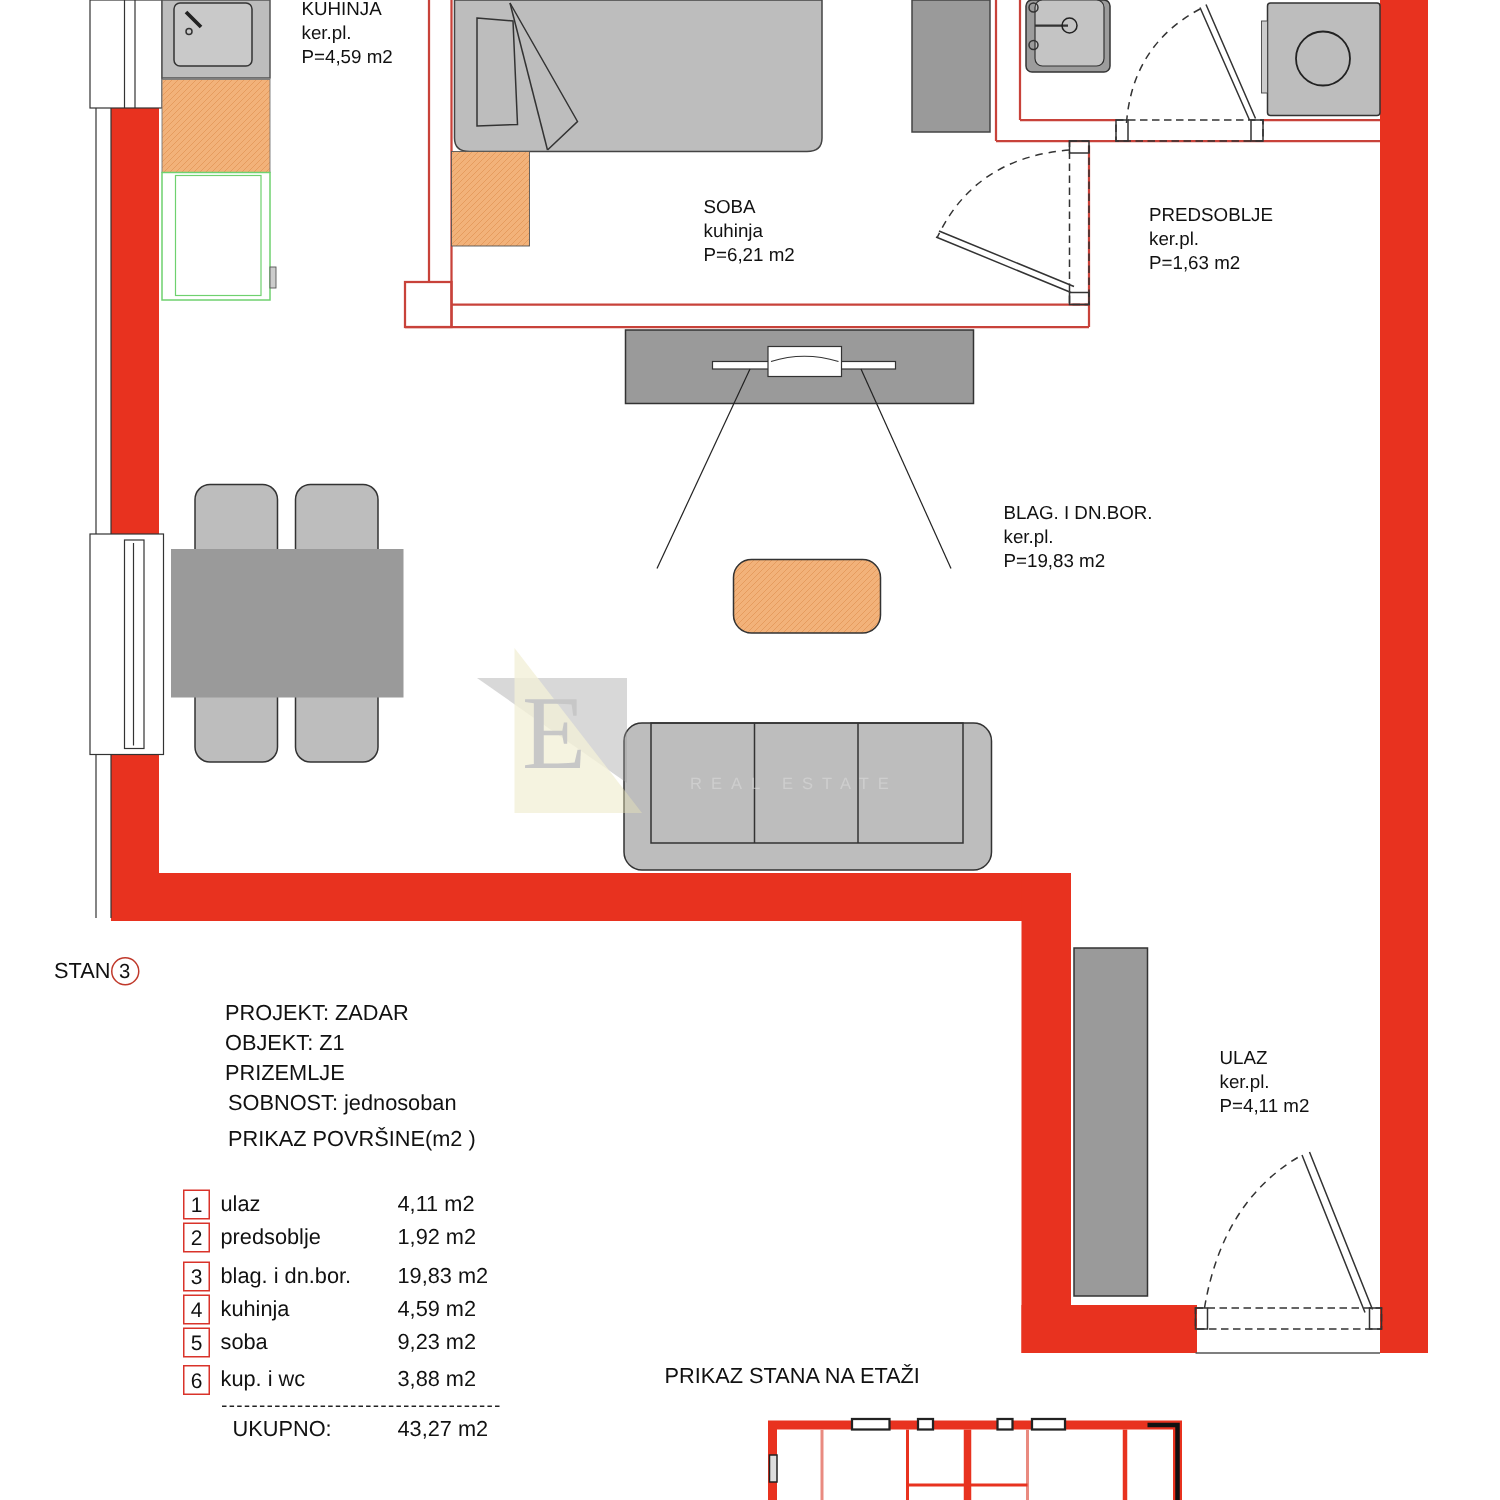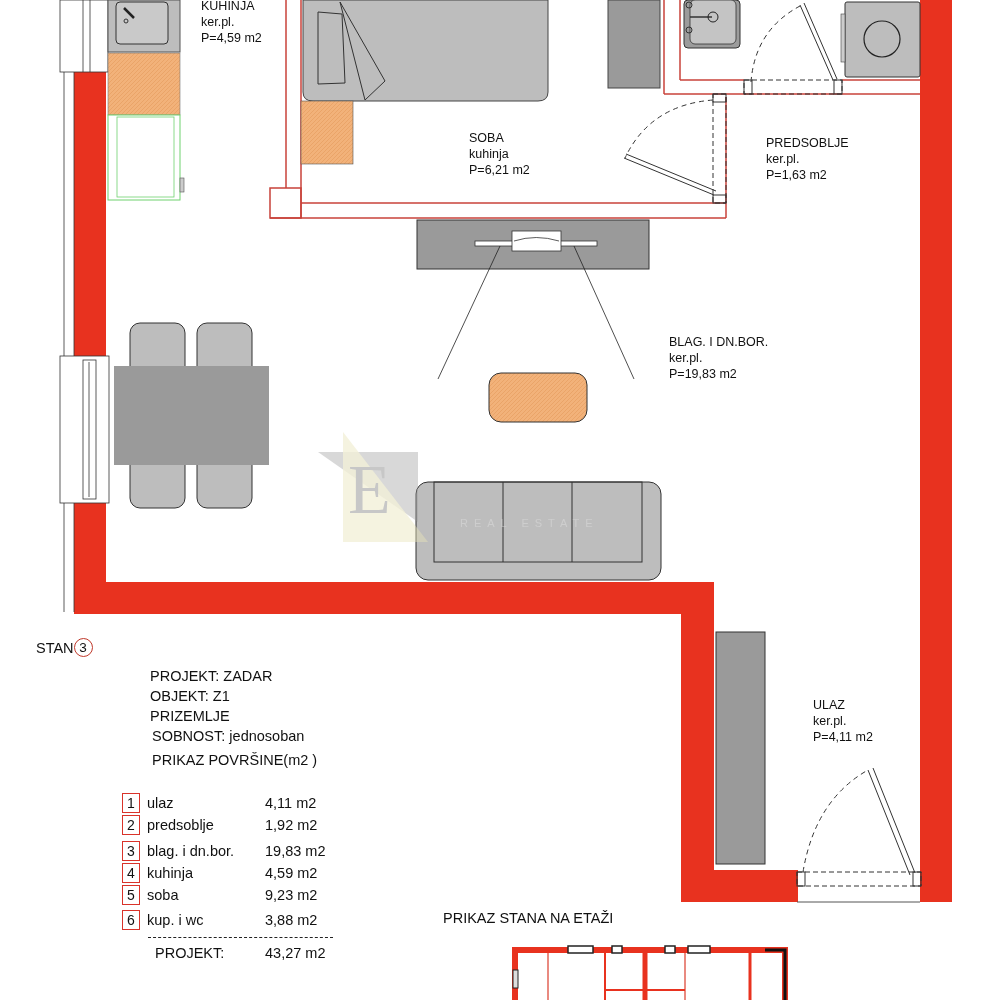--- a/index.html
+++ b/index.html
@@ -255,17 +255,17 @@
     <span class="area-val">9,23 m2</span>
   </div>
   <div class="area-row" style="margin-top:3px">
     <span class="area-num">6</span>
     <span class="area-name">kup. i wc</span>
     <span class="area-val">3,88 m2</span>
   </div>
 </div>
 <div class="area-sep"></div>
 <div class="total">
-  <span class="lbl">PROJEKT:</span>
+  <span class="lbl">UKUPNO:</span>
   <span>43,27 m2</span>
 </div>
 
 <div class="overview-title">PRIKAZ STANA NA ETAŽI</div>
 
 </body></html>

